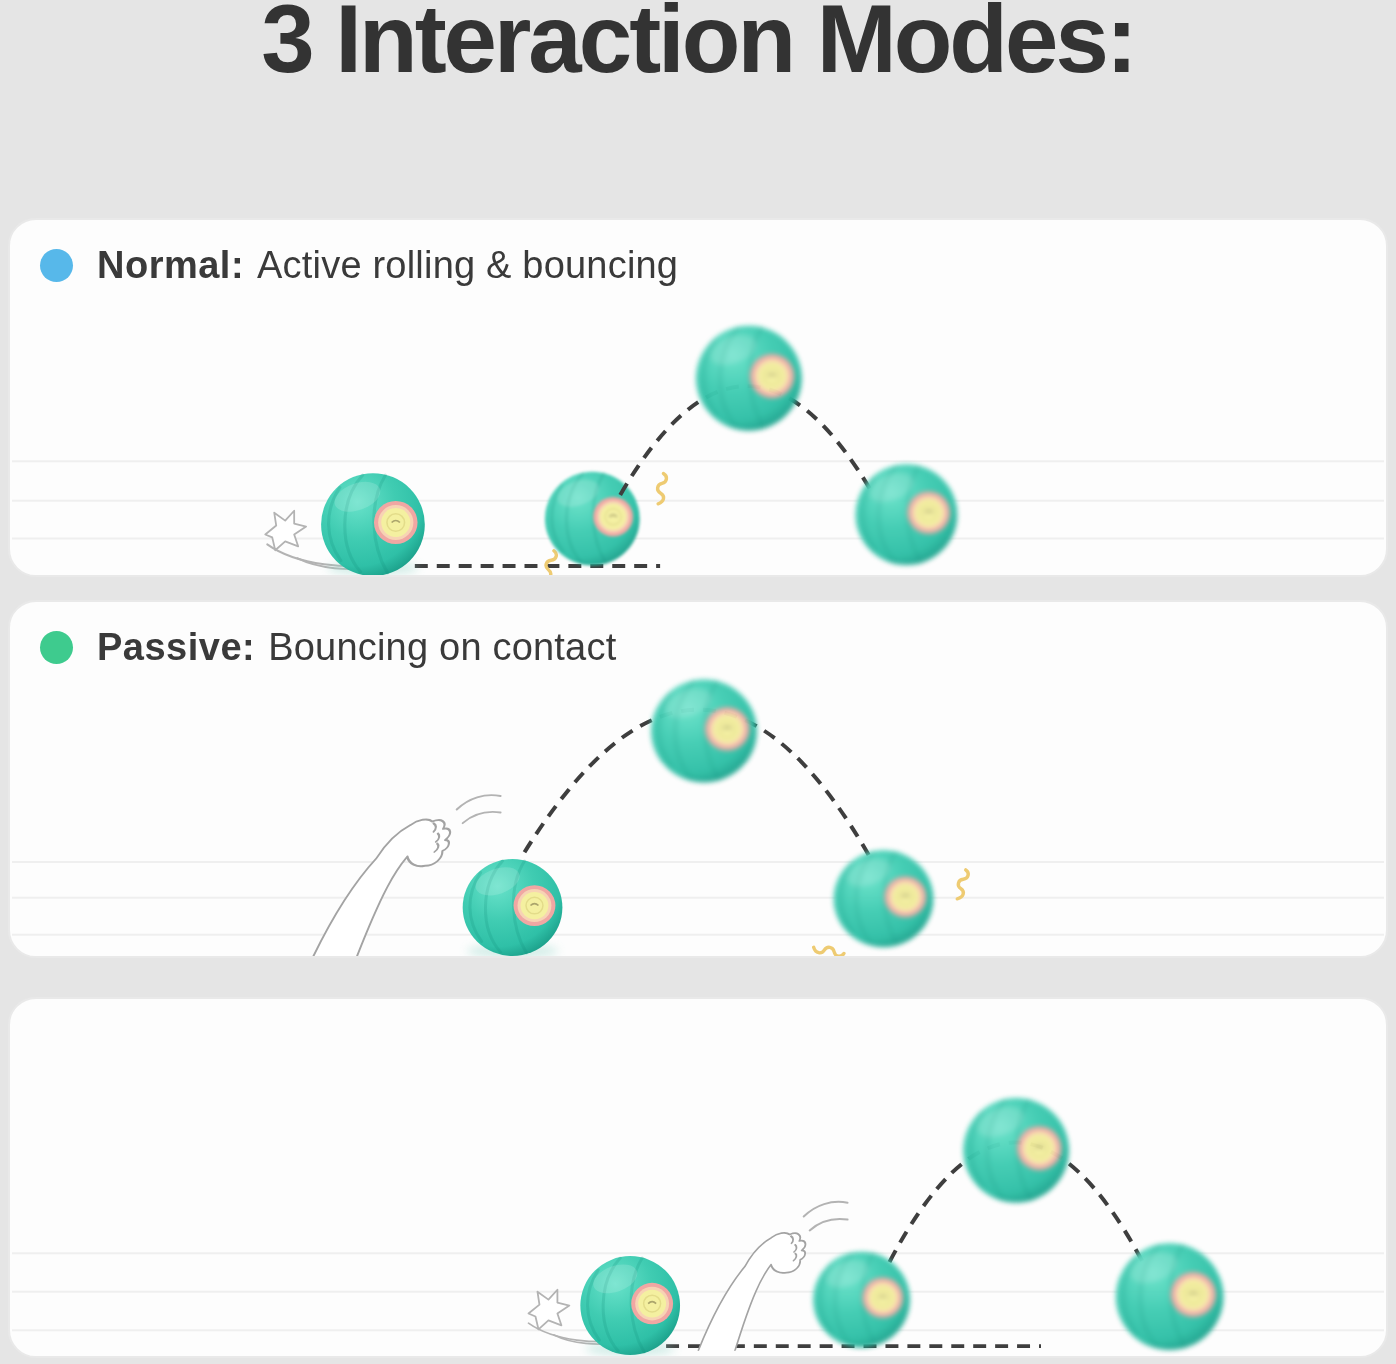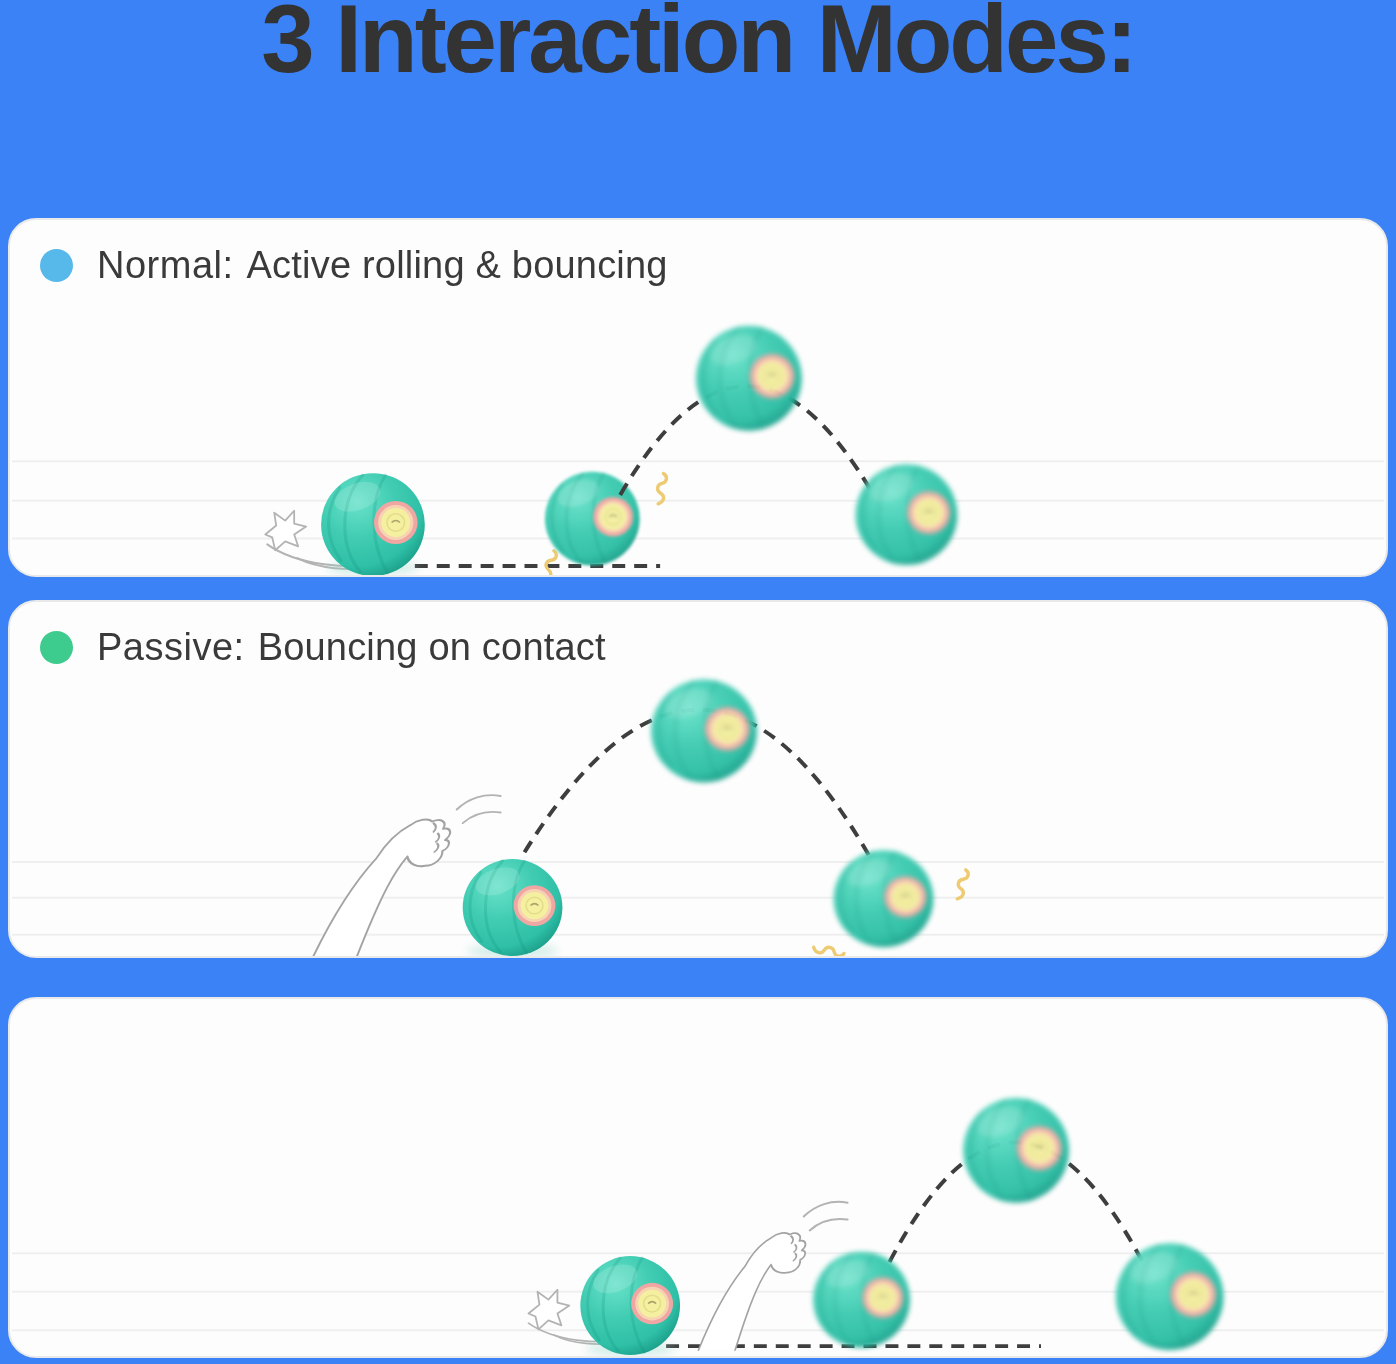--- a/index.html
+++ b/index.html
@@ -1,17 +1,17 @@
 <!DOCTYPE html>
 <html><head>
 <meta charset="utf-8">
 <style>
   html,body{margin:0;padding:0;background:#ffffff;}
   .canvas{
-    position:relative;width:1396px;height:1364px;background:#3b82f6;
+    position:relative;width:1396px;height:1364px;background:#e5e5e5;
     font-family:"Liberation Sans", sans-serif;overflow:hidden;
   }
   .title{
     position:absolute;top:-16px;left:0;width:100%;margin:0;
     text-align:center;font-size:96px;font-weight:bold;letter-spacing:-3px;
     color:#333333;
   }
   .panel{
     position:absolute;left:8px;width:1380px;background:#fdfdfd;
     border:2px solid #e9e9e9;border-radius:28px;box-sizing:border-box;
@@ -19,21 +19,21 @@
   }
   #panel-normal{top:218px;height:359px;}
   #panel-passive{top:600px;height:358px;}
   #panel-gentle{top:997px;height:361px;}
   .panel-header{
     position:absolute;left:30px;top:24px;display:flex;align-items:center;
     gap:24px;z-index:2;
   }
   .mode-dot{width:33px;height:33px;border-radius:50%;flex:0 0 auto;}
   .mode-text{font-size:38px;color:#3a3a3a;white-space:nowrap;letter-spacing:.2px;}
-  .mode-label{font-weight:normal;letter-spacing:.5px;margin-right:13px;}
+  .mode-label{font-weight:bold;letter-spacing:.5px;margin-right:13px;}
   .scene{position:absolute;left:0;top:0;width:100%;height:100%;display:block;}
   
   .floor{stroke:#efefef;stroke-width:2;}
   .dash{fill:none;stroke:#3e3e3e;stroke-width:4;stroke-dasharray:13 9;}
   .seam{fill:none;stroke:#0f8b76;stroke-width:3;opacity:.2;stroke-linecap:round;}
   .paw-fill{fill:#ffffff;}
   .paw-stroke{fill:none;stroke:#a3a3a3;stroke-width:2.2;stroke-linecap:round;stroke-linejoin:round;}
   #swoosh path,#groundswoosh path{fill:none;stroke:#b3b3b3;stroke-width:2;stroke-linecap:round;}
   #puff path{fill:#ffffff;stroke:#b3b3b3;stroke-width:1.8;stroke-linejoin:round;}
   #squig{fill:none;stroke:#eecb72;stroke-width:3.4;stroke-linecap:round;}

